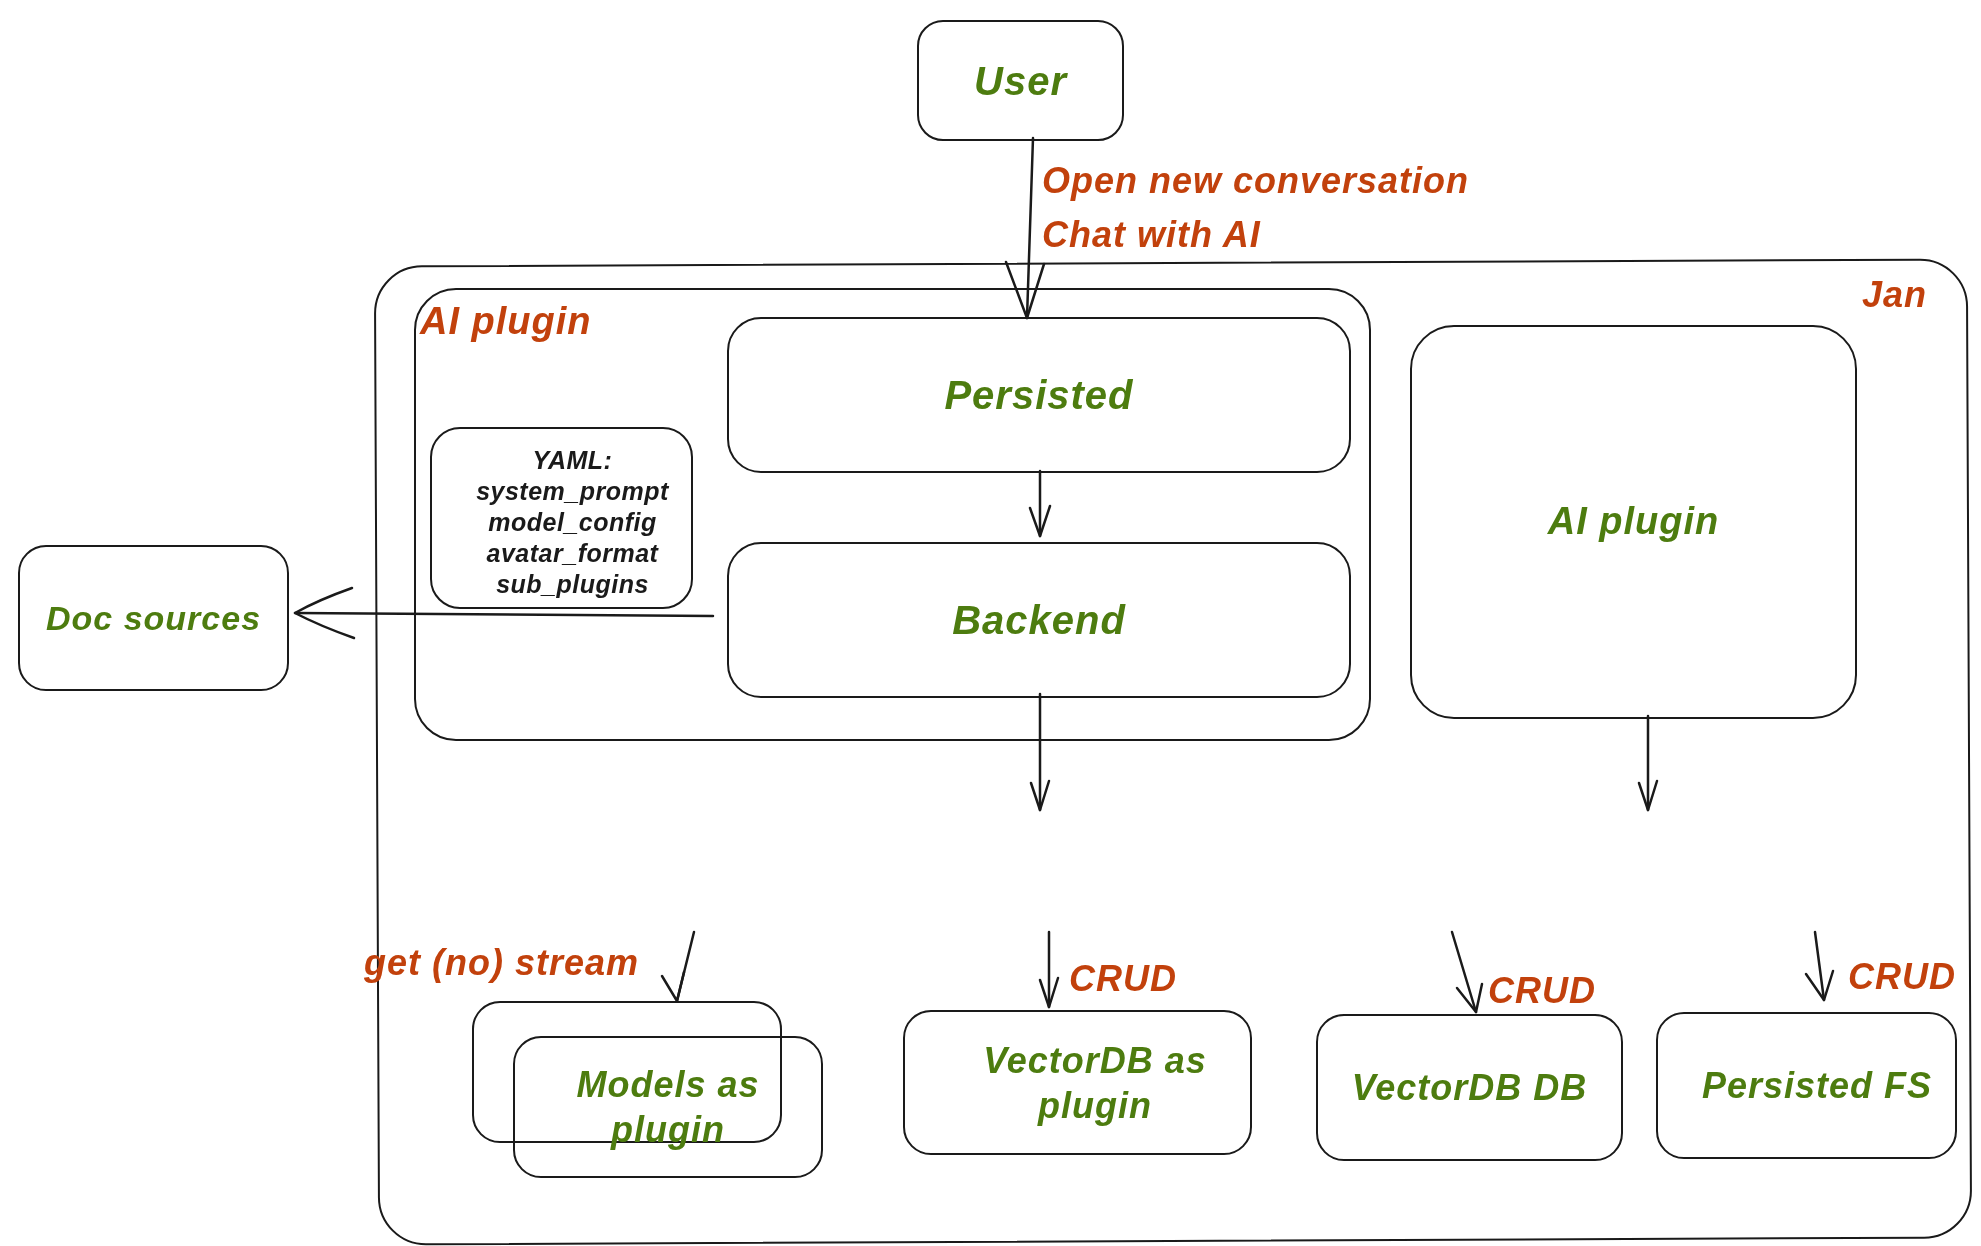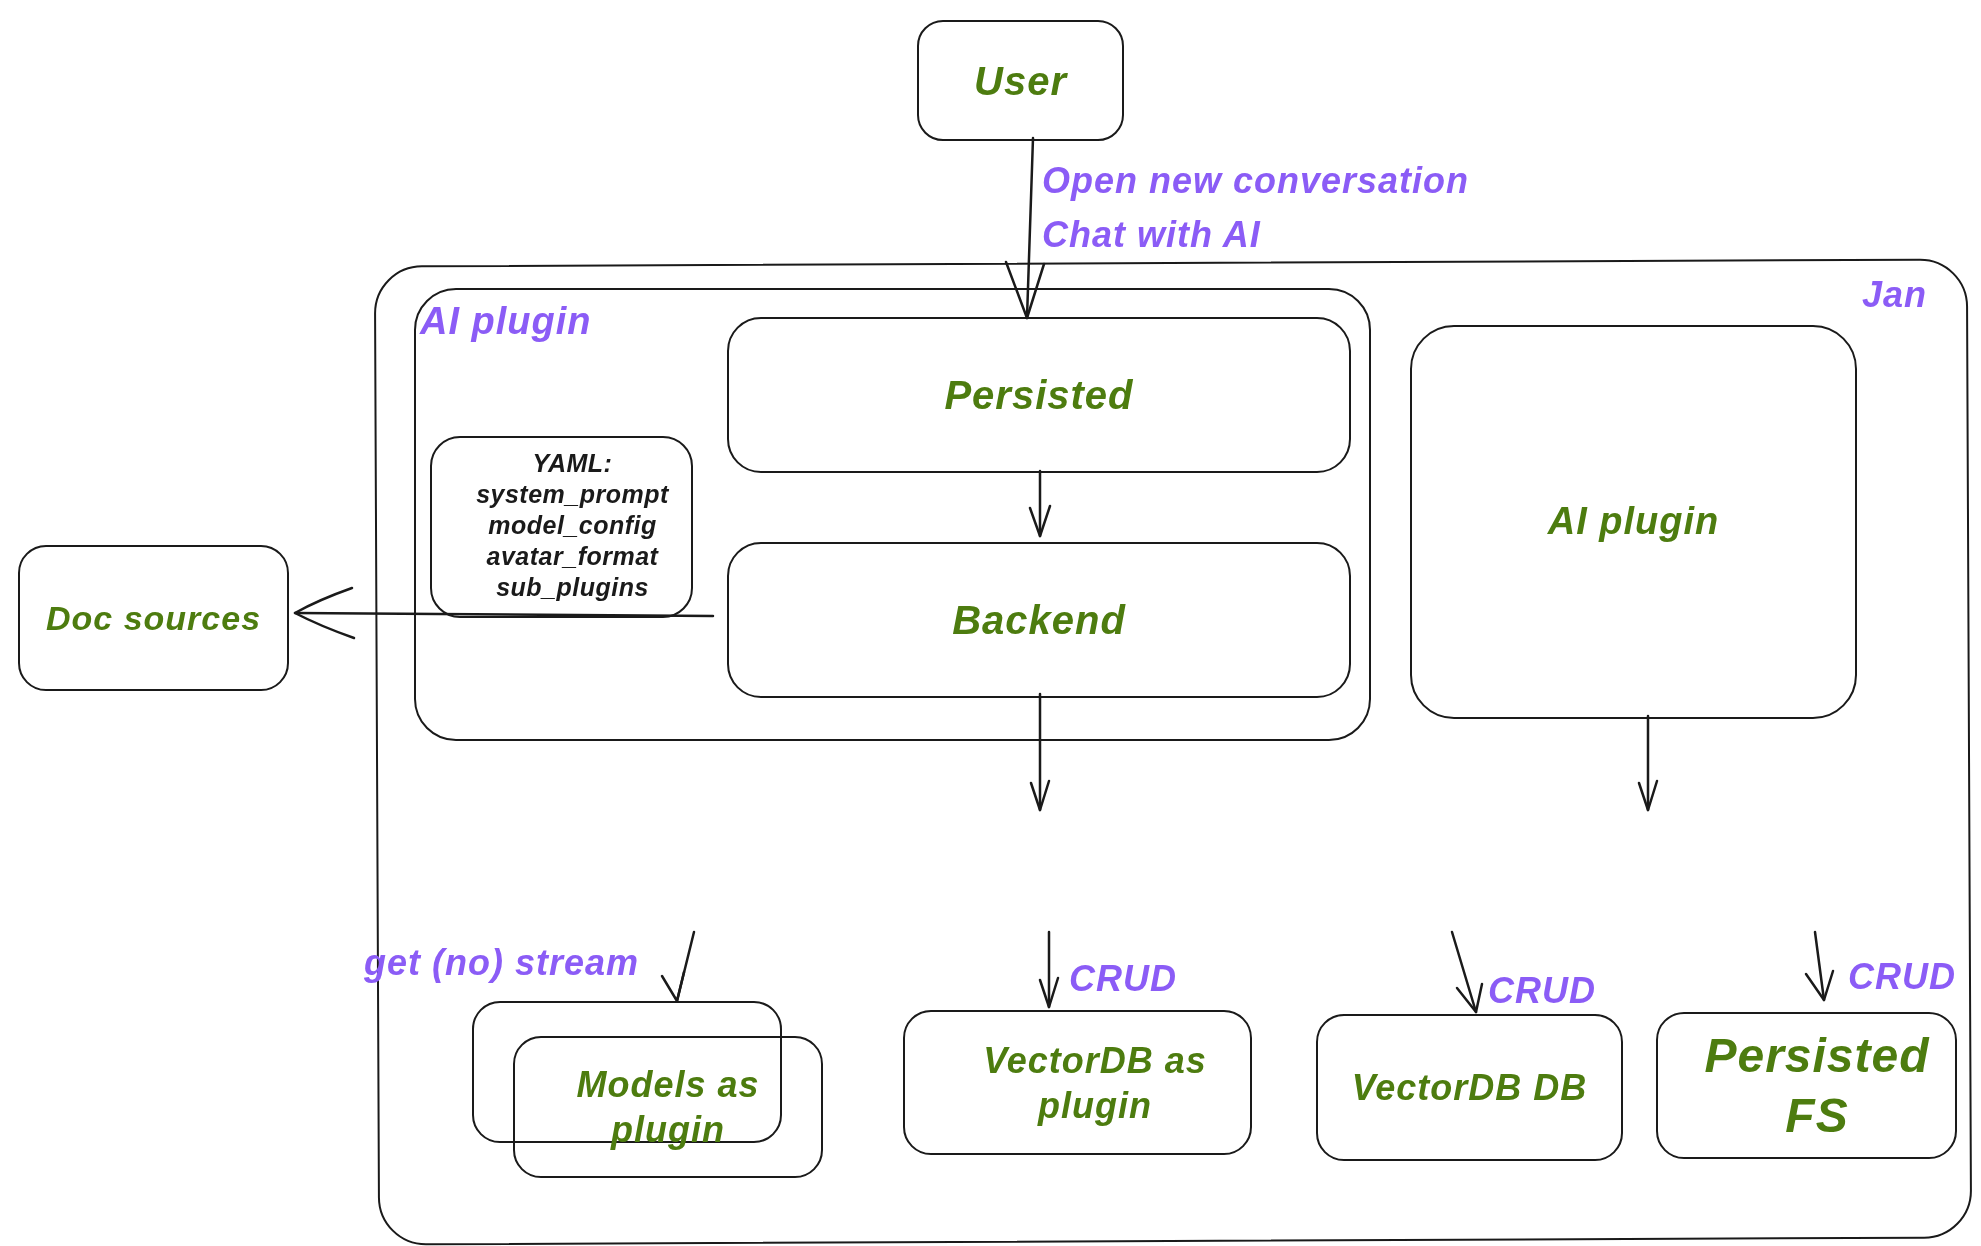--- a/index.html
+++ b/index.html
@@ -2,46 +2,46 @@
 <html><head>
 <meta charset="utf-8">
 <style>
   html,body{margin:0;padding:0;background:#ffffff;}
   #canvas{position:relative;width:1981px;height:1246px;background:#ffffff;overflow:hidden;
           font-family:"Liberation Sans",sans-serif;color:#1a1a1a;}
   .box{position:absolute;border:2.5px solid #1a1a1a;background:transparent;
        display:flex;align-items:center;justify-content:center;text-align:center;}
   .lbl{font-style:italic;font-weight:bold;font-size:40px;line-height:1.25;letter-spacing:1px;color:#4d7c0f;}
   .elabel{position:absolute;font-style:italic;font-weight:bold;font-size:36px;letter-spacing:1px;
-          color:#8b5cf6;white-space:nowrap;}
+          color:#c2410c;white-space:nowrap;}
   svg.arrows{position:absolute;left:0;top:0;pointer-events:none;}
   svg.arrows path{stroke:#1a1a1a;stroke-width:2.5;fill:none;stroke-linecap:round;stroke-linejoin:round;}
 
   
   #n-user{left:917px;top:20px;width:203px;height:117px;border-radius:26px;}
   #n-jan{left:376px;top:262px;width:1590px;height:976px;border-radius:48px;transform:rotate(-0.25deg);}
   #n-aiplugin-left{left:414px;top:288px;width:953px;height:449px;border-radius:42px;}
-  #n-yaml{left:430px;top:436px;width:263px;height:182px;border-radius:30px;display:block;padding:10px 0 0 22px;box-sizing:border-box;}
+  #n-yaml{left:430px;top:427px;width:263px;height:182px;border-radius:30px;display:block;padding:16px 0 0 22px;box-sizing:border-box;}
   #n-yaml .note-line{font-style:italic;font-weight:bold;font-size:25px;line-height:31px;letter-spacing:0.5px;}
   #n-renderer{left:727px;top:317px;width:620px;height:152px;border-radius:34px;}
   #n-backend{left:727px;top:542px;width:620px;height:152px;border-radius:34px;}
   #n-doc{left:18px;top:545px;width:267px;height:142px;border-radius:28px;}
   #n-doc .lbl{font-size:34px;}
   #n-aiplugin-right{left:1410px;top:325px;width:443px;height:390px;border-radius:44px;}
   #n-aiplugin-right .lbl{font-size:38px;}
   #n-api{left:538px;top:818px;width:1334px;height:114px;border-radius:34px;}
   #n-models-back{left:472px;top:1001px;width:306px;height:138px;border-radius:28px;}
   #n-models-front{left:513px;top:1036px;width:306px;height:138px;border-radius:28px;}
   #n-models-front .lbl{font-size:36px;max-width:200px;}
   #n-vectordb{left:903px;top:1010px;width:310px;height:141px;border-radius:28px;padding-left:35px;}
   #n-vectordb .lbl{font-size:36px;max-width:230px;}
   #n-pdb{left:1316px;top:1014px;width:303px;height:143px;border-radius:28px;}
   #n-pdb .lbl{font-size:36px;}
   #n-pfs{left:1656px;top:1012px;width:297px;height:143px;border-radius:28px;}
-  #n-pfs .lbl{font-size:48px;margin-left:21px;}
+  #n-pfs .lbl{font-size:36px;margin-left:21px;}
 
   
   #l-jan{left:1862px;top:274px;}
   #l-aiplugin-left{left:420px;top:300px;font-size:38px;}
   #l-open{left:1042px;top:154px;}
   #l-open div{font-style:italic;font-weight:bold;font-size:36px;line-height:54px;letter-spacing:1px;white-space:nowrap;}
   #l-get-stream{left:364px;top:942px;}
   #l-crud-v{left:1069px;top:958px;}
   #l-crud-db{left:1488px;top:970px;}
   #l-crud-fs{left:1848px;top:956px;}

